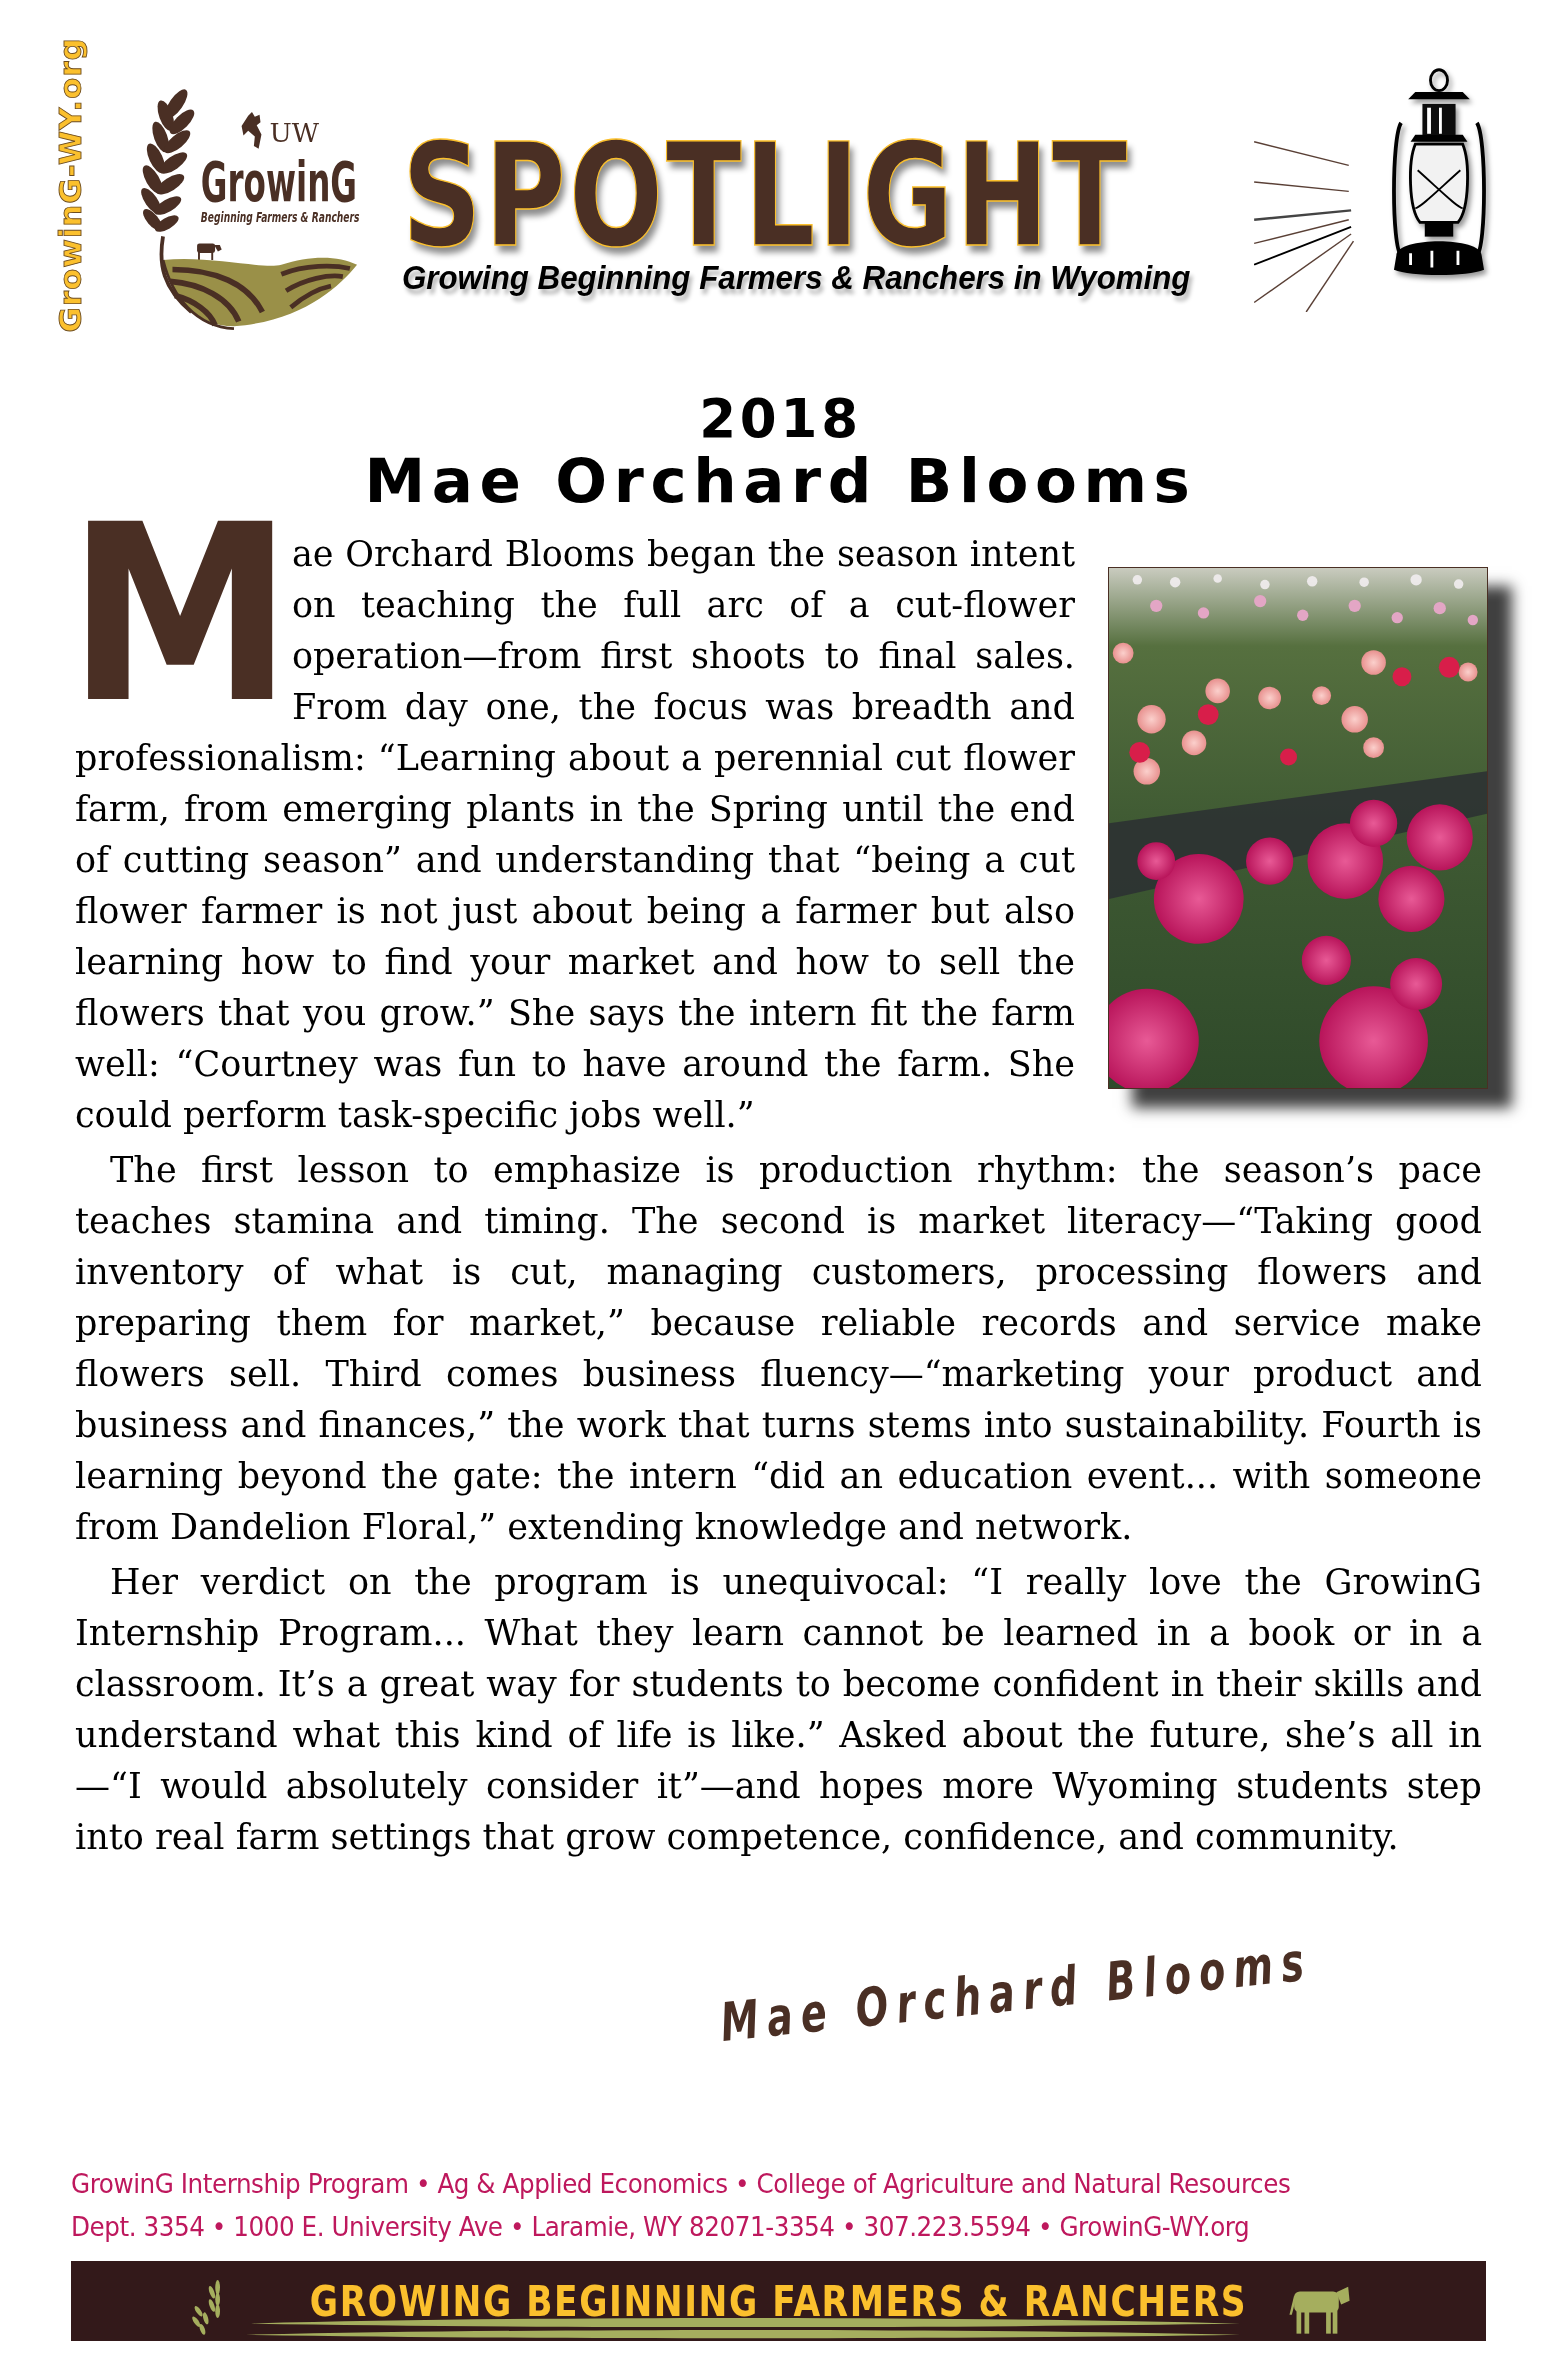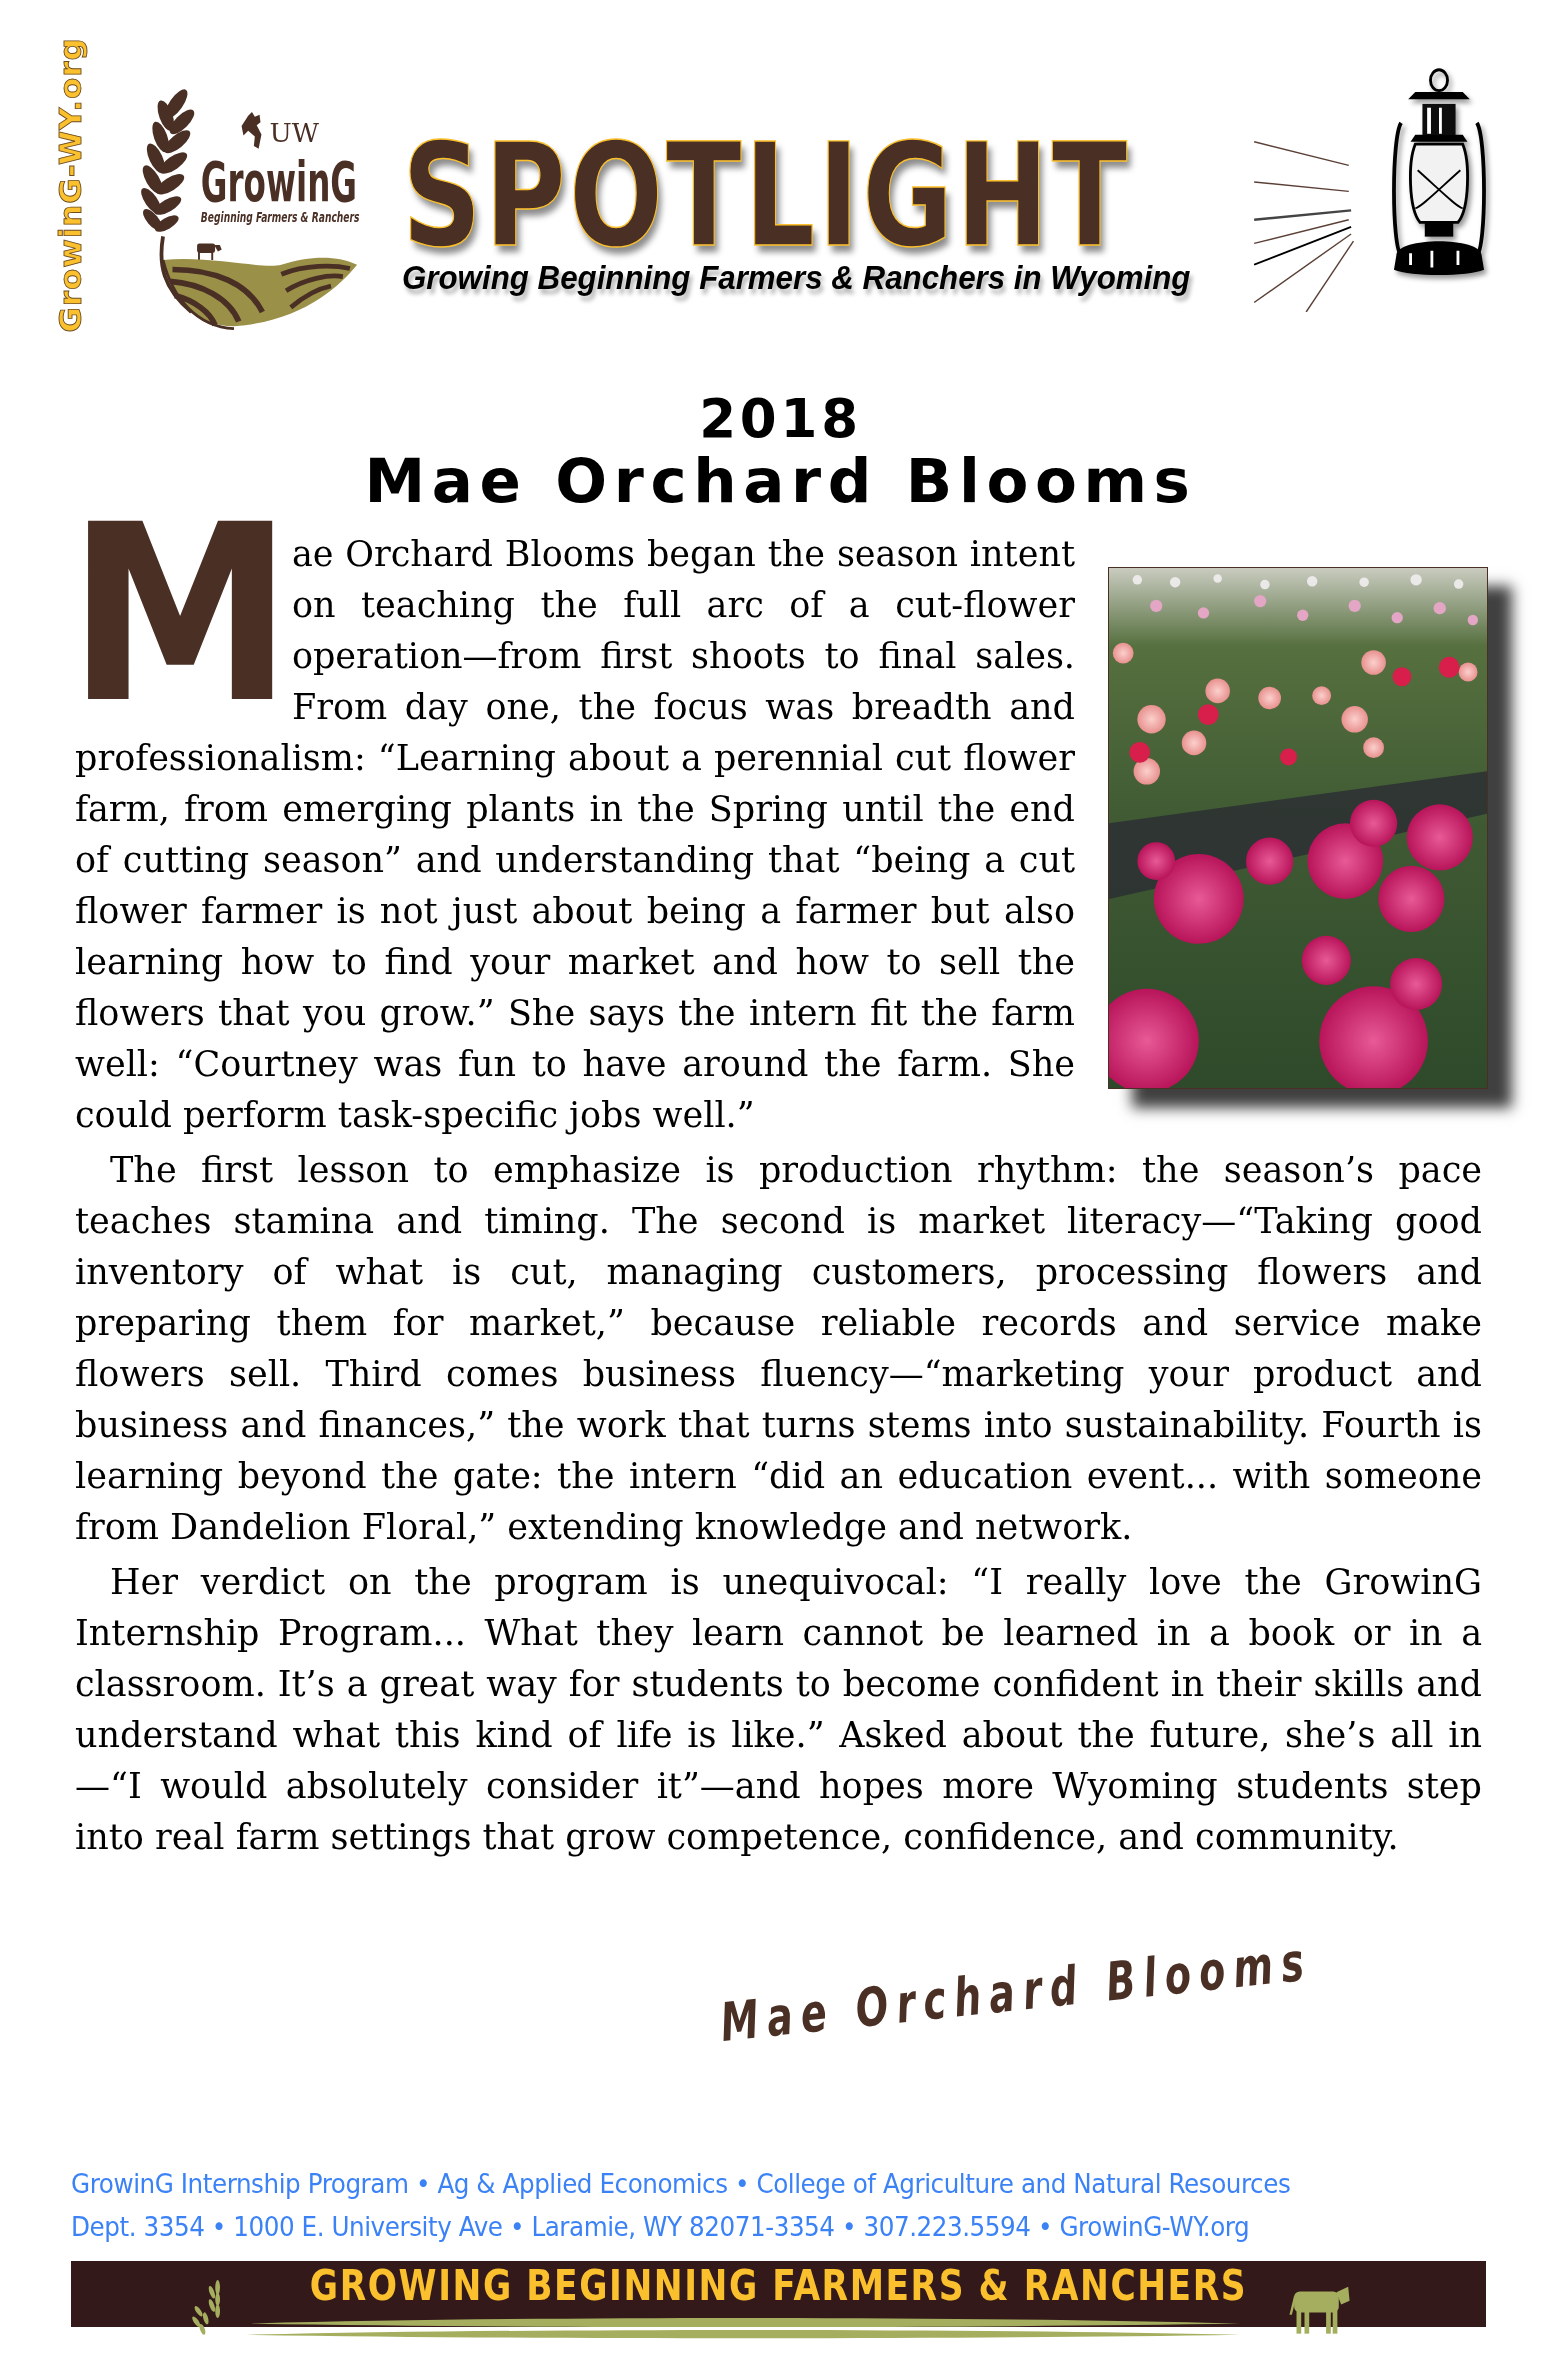--- a/index.html
+++ b/index.html
@@ -77,26 +77,26 @@
     font-family:"DejaVu Sans", sans-serif; font-weight:bold; font-style:italic;
     font-size:53px; letter-spacing:11.4px; color:#4a2f24;
     transform:rotate(-6deg) scaleX(0.72); transform-origin:left bottom;
     white-space:nowrap;
   }
 
   
   .footer-lines {
     position:absolute; left:71px; width:1415px; top:2162px;
     font-family:"DejaVu Sans", sans-serif; font-size:27.4px; line-height:43px;
-    color:#3b82f6; letter-spacing:-0.5px;
+    color:#be185d; letter-spacing:-0.5px;
   }
   .footer-line { white-space:nowrap; transform:scaleX(0.9); transform-origin:left; text-align:left; }
   .banner {
-    position:absolute; left:71px; top:2261px; width:1415px; height:66px;
-    background:#33191a; display:flex; align-items:flex-start; justify-content:center;
+    position:absolute; left:71px; top:2261px; width:1415px; height:80px;
+    background:#33191a; display:flex; align-items:center; justify-content:center;
   }
   .banner-text {
     font-family:"DejaVu Sans", sans-serif; font-weight:bold; font-size:42px;
     color:#fbc02d; letter-spacing:1.9px; transform:scaleX(0.82);
     white-space:nowrap; position:relative; z-index:2;
   }
   .banner-wheat { position:absolute; left:99px; top:16.6px; width:62px; height:57px; }
   .banner-cow { position:absolute; left:1218px; top:21px; width:62px; height:54px; }
   .banner-leaves { position:absolute; left:175px; top:57px; width:994px; height:21px; }
 </style>

